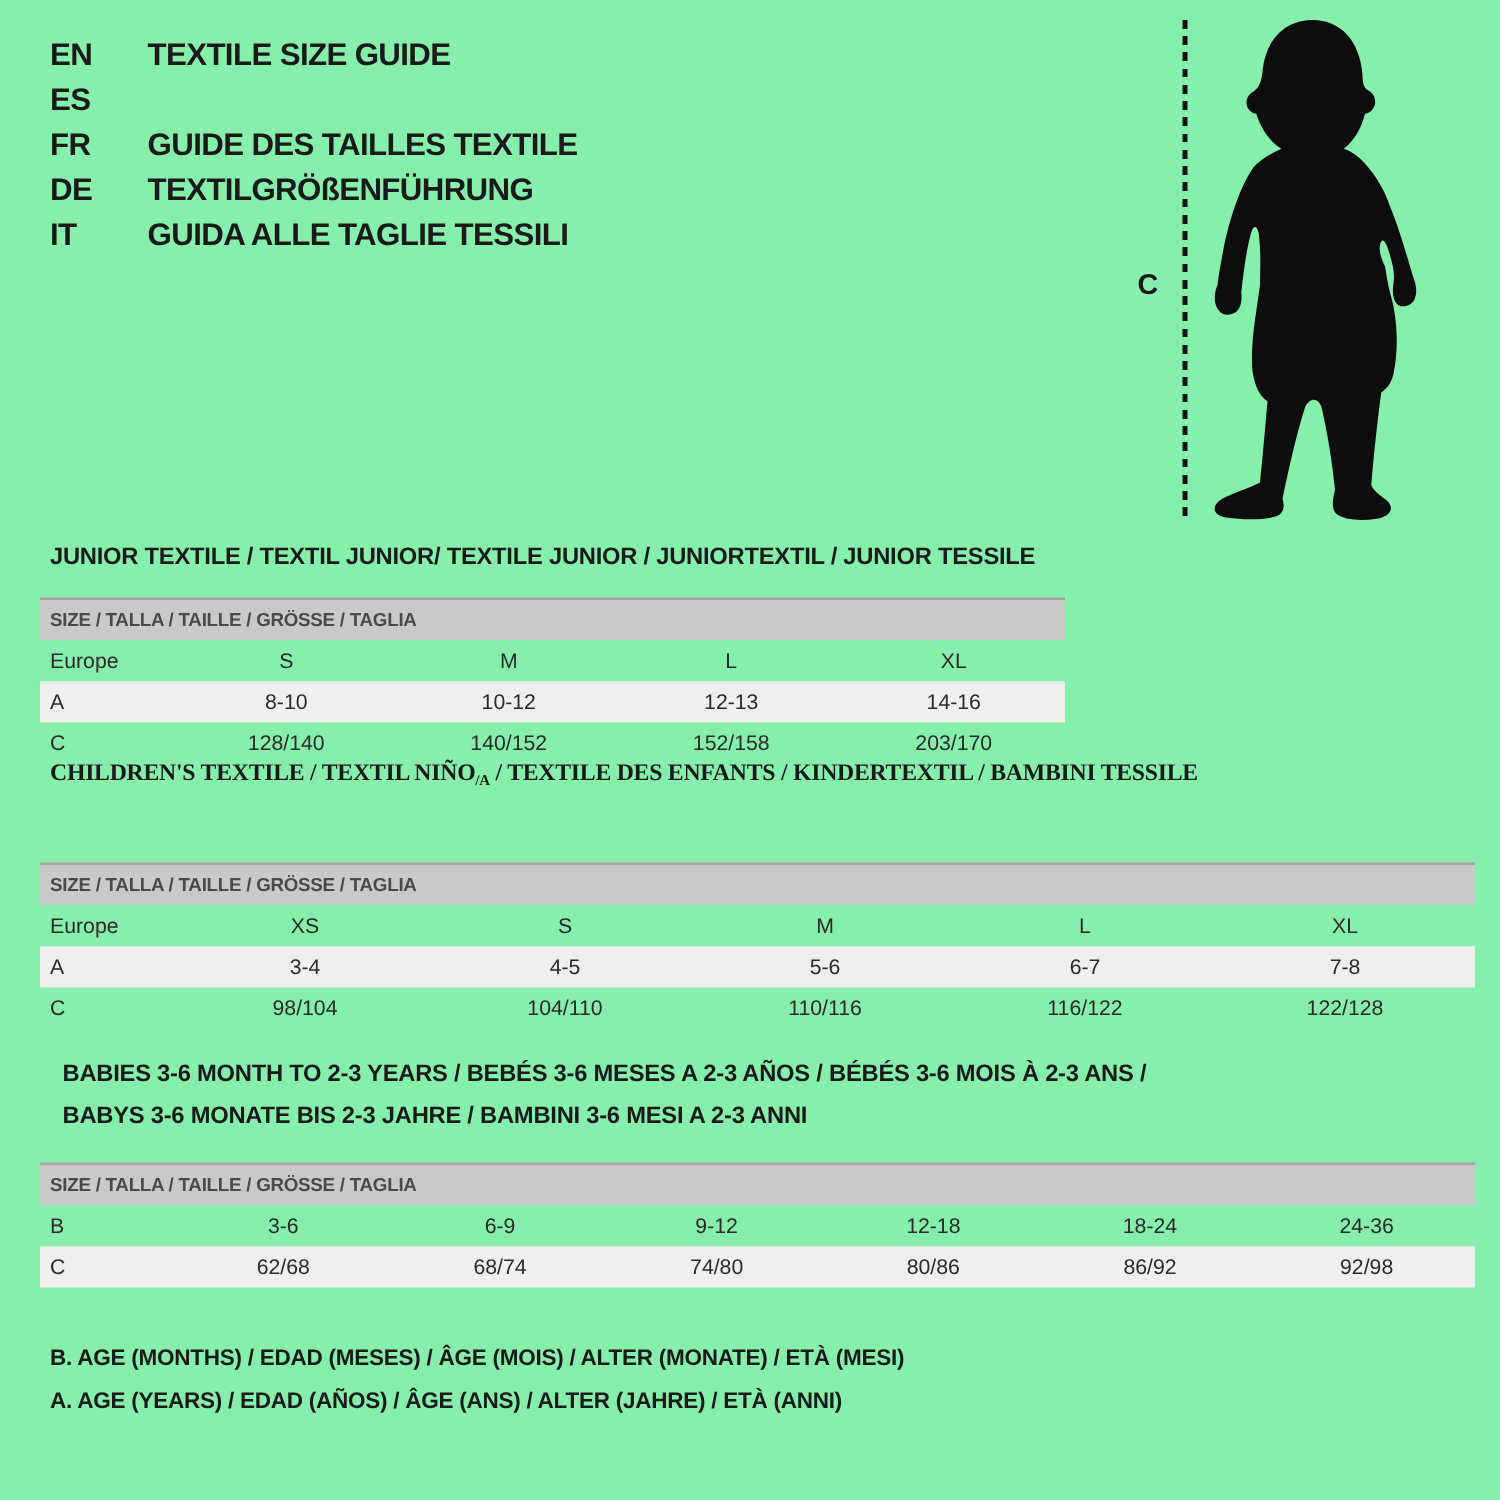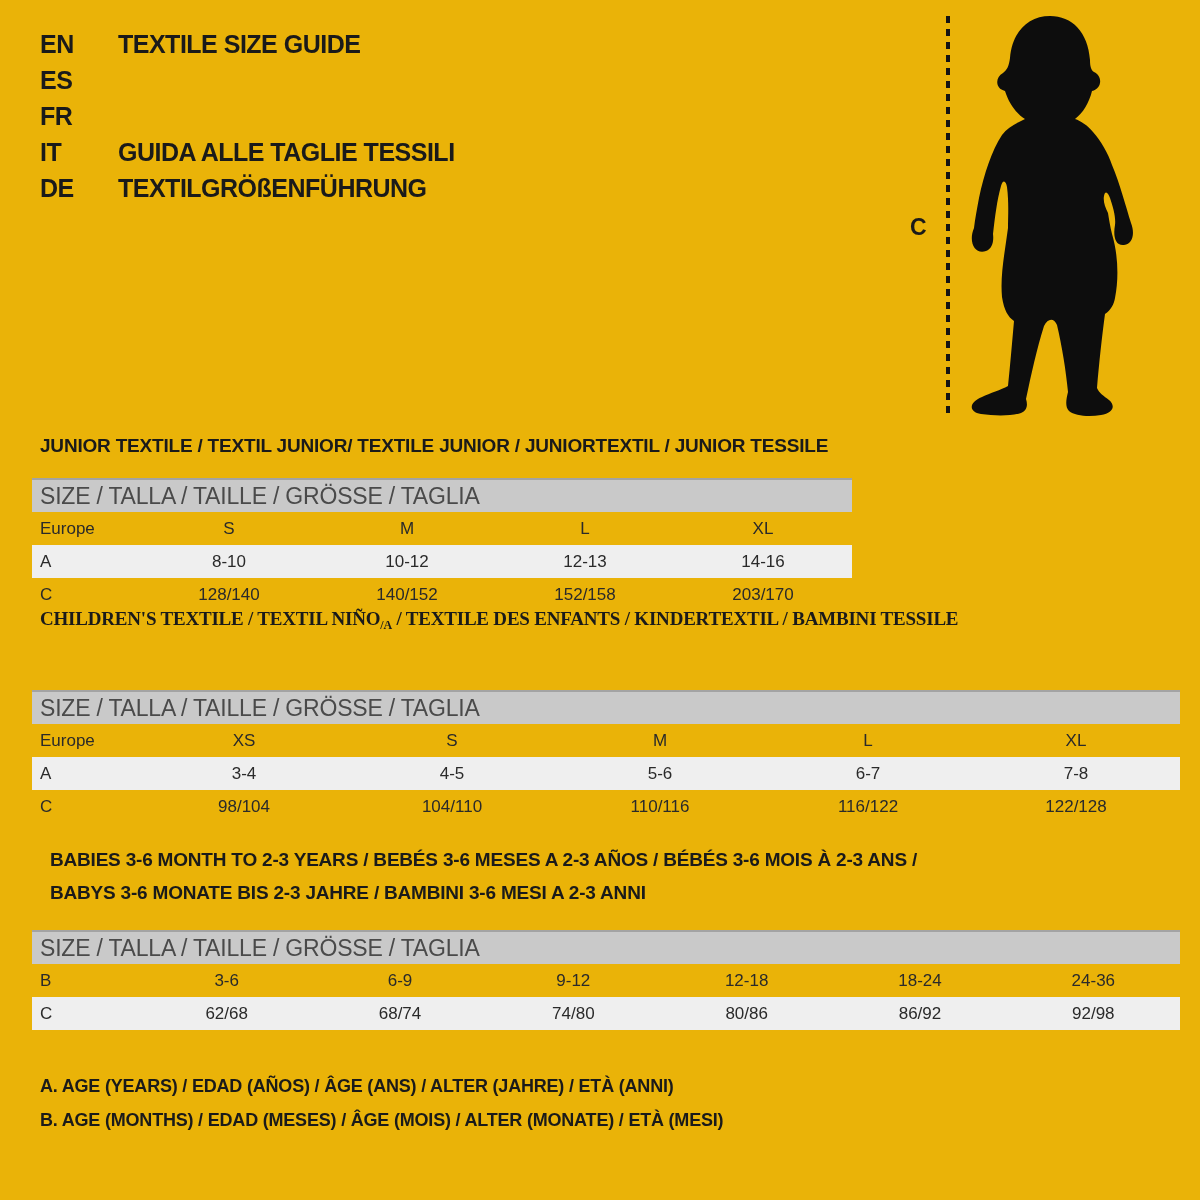--- a/index.html
+++ b/index.html
@@ -1,16 +1,16 @@
 <!DOCTYPE html>
 <html><head>
 <meta charset="utf-8">
 <style>
   html,body{margin:0;padding:0;background:#ffffff;}
-  #page{position:relative;width:1200px;height:1200px;background:#eab308;overflow:hidden;
+  #page{position:relative;width:1200px;height:1200px;background:#86efac;overflow:hidden;
         font-family:"Liberation Sans",sans-serif;color:#1a1a1a;}
 
   
   .lang-block{position:absolute;left:40px;top:30px;}
   .lang-row{display:flex;align-items:baseline;height:36px;}
   .lang-code{width:78px;font-size:25px;font-weight:bold;letter-spacing:-0.5px;}
   .lang-label{font-size:25px;font-weight:bold;letter-spacing:-0.5px;white-space:nowrap;}
 
   
   .measure-line{position:absolute;left:946px;top:16px;width:4px;height:400px;
@@ -23,21 +23,21 @@
     letter-spacing:-0.2px;white-space:nowrap;}
   .sub{font-size:12px;vertical-align:-4px;font-weight:bold;}
   .title-line{height:33px;line-height:33px;}
 
   
   .size-table{position:absolute;left:32px;}
   .t-narrow{width:820px;}
   .t-wide{width:1148px;}
   .t-bar{height:34px;background:#c9c9c9;border-top:2px solid #a3a3a3;box-sizing:border-box;
     display:flex;align-items:center;padding-left:8px;
-    font-size:23px;font-weight:normal;color:#4a4a4a;letter-spacing:-0.2px;}
+    font-size:15px;font-weight:bold;color:#4a4a4a;letter-spacing:-0.2px;}
   .t-row{display:flex;align-items:center;height:33px;font-size:17px;color:#2a2a2a;}
   .t-row.shade{background:#efefef;}
   .row-label{width:108px;padding-left:8px;box-sizing:border-box;text-align:left;}
   .cell{flex:1;text-align:center;}
 
   
   .legend{position:absolute;left:40px;top:1069px;}
   .legend-line{height:34px;line-height:34px;font-size:18px;font-weight:bold;
     letter-spacing:-0.2px;white-space:nowrap;}
 </style>
@@ -49,28 +49,29 @@
   <div class="lang-block">
     <div class="lang-row">
       <span class="lang-code">EN</span>
       <span class="lang-label">TEXTILE SIZE GUIDE</span>
     </div>
     <div class="lang-row">
       <span class="lang-code">ES</span>
     </div>
     <div class="lang-row">
       <span class="lang-code">FR</span>
+      <span class="lang-label">GUIDE DES TAILLES TEXTILE</span>
+    </div>
+    <div class="lang-row">
+      <span class="lang-code">DE</span>
+      <span class="lang-label">TEXTILGRÖßENFÜHRUNG</span>
     </div>
     <div class="lang-row">
       <span class="lang-code">IT</span>
       <span class="lang-label">GUIDA ALLE TAGLIE TESSILI</span>
-    </div>
-    <div class="lang-row">
-      <span class="lang-code">DE</span>
-      <span class="lang-label">TEXTILGRÖßENFÜHRUNG</span>
     </div>
   </div>
 
   <div class="measure-line"></div>
   <div class="measure-label">C</div>
   <svg class="silhouette" viewBox="0 0 178 404" aria-hidden="true">
     <path fill="#0d0d0d" d="
       M 88 2
       C 66 2 50 18 48 44
       C 47 52 45 56 41 59
@@ -191,17 +192,17 @@
       <span class="cell">62/68</span>
       <span class="cell">68/74</span>
       <span class="cell">74/80</span>
       <span class="cell">80/86</span>
       <span class="cell">86/92</span>
       <span class="cell">92/98</span>
     </div>
   </div>
 
   <div class="legend">
+    <div class="legend-line">B. AGE (MONTHS) / EDAD (MESES) / ÂGE (MOIS) / ALTER (MONATE) / ETÀ (MESI)</div>
     <div class="legend-line">A. AGE (YEARS) / EDAD (AÑOS) / ÂGE (ANS) / ALTER (JAHRE) / ETÀ (ANNI)</div>
-    <div class="legend-line">B. AGE (MONTHS) / EDAD (MESES) / ÂGE (MOIS) / ALTER (MONATE) / ETÀ (MESI)</div>
   </div>
 
 </div>
 
 </body></html>

